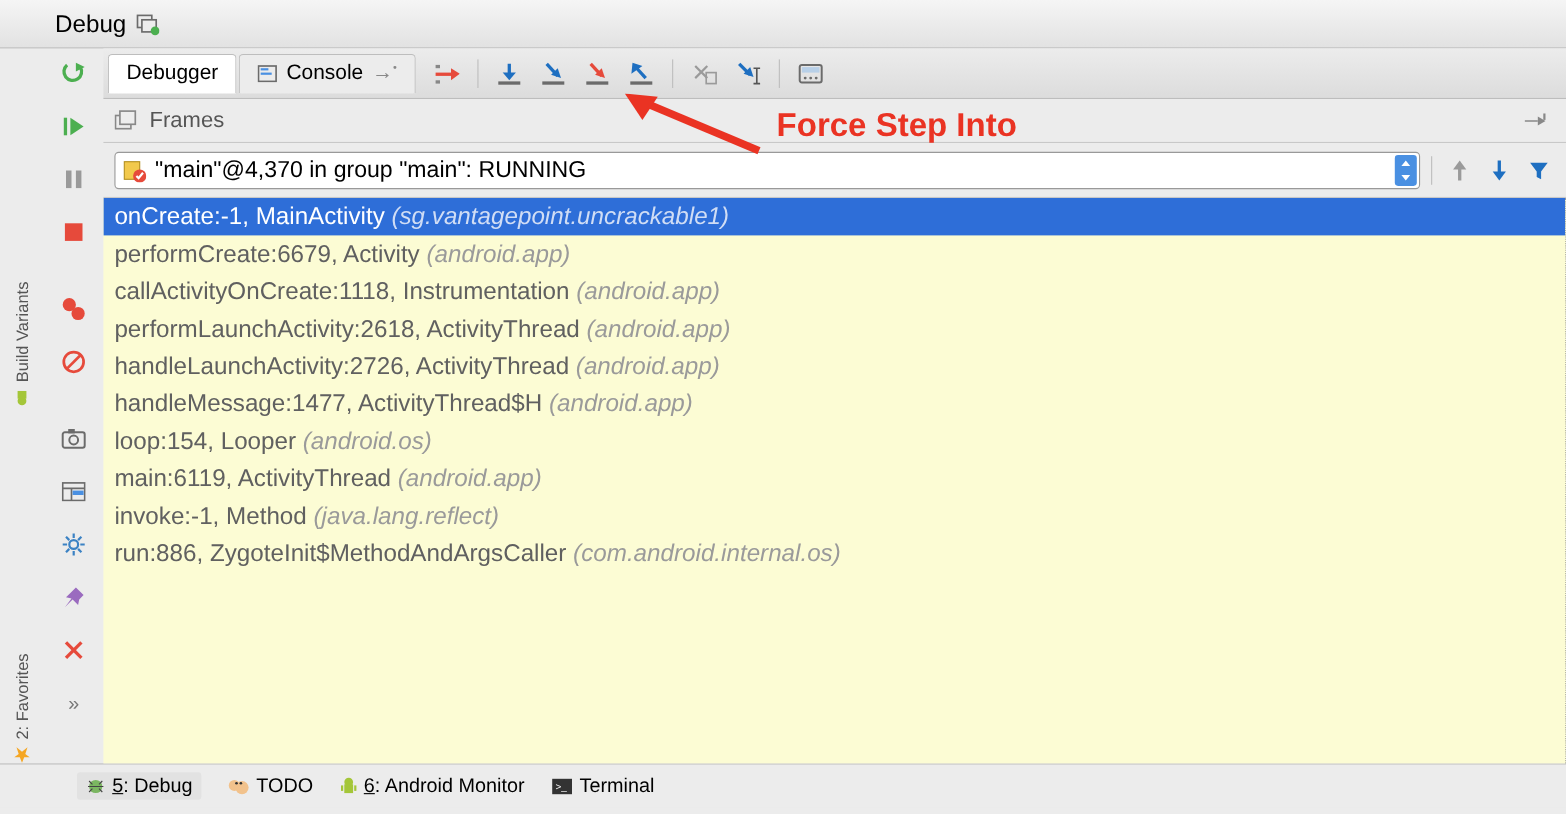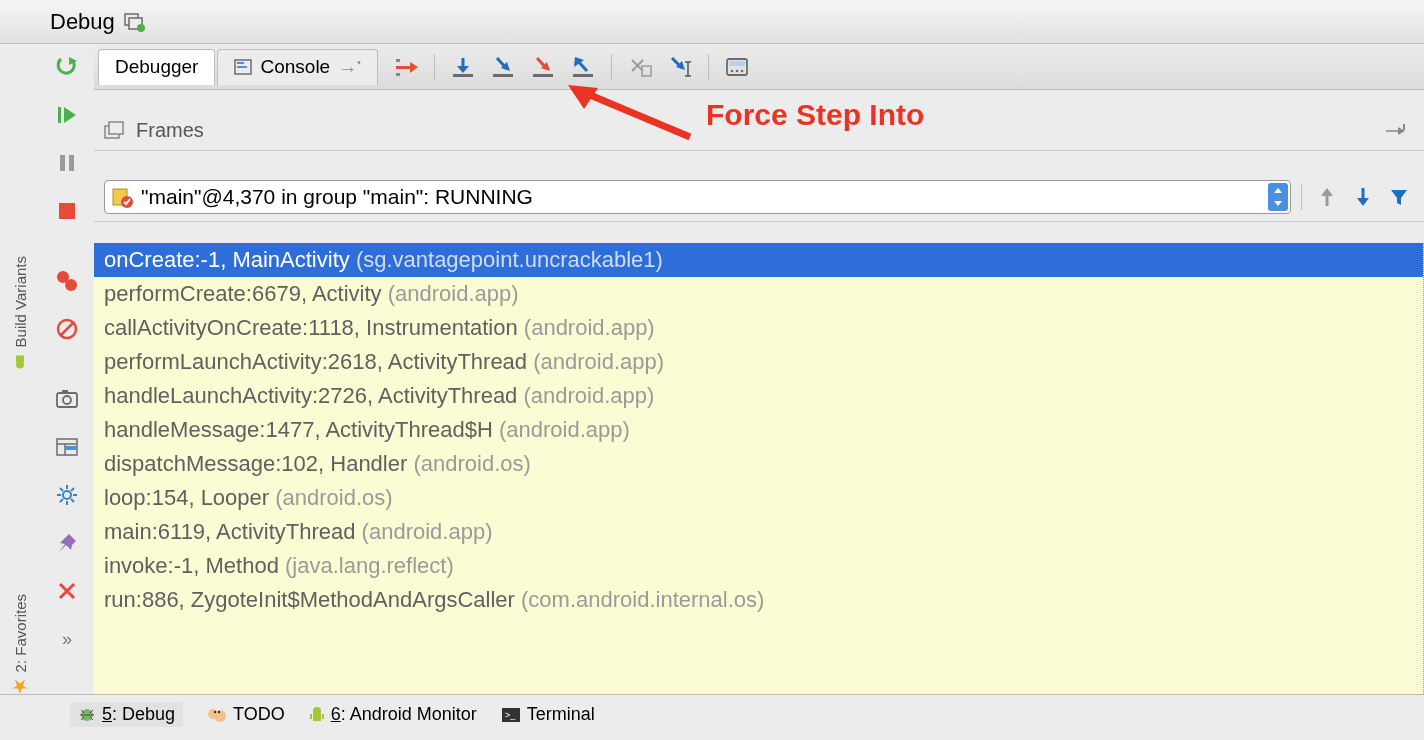--- a/index.html
+++ b/index.html
@@ -9,41 +9,41 @@
 
 .main-layout { display: flex; height: 650px; }
 
 .side-rails { display: flex; flex-direction: column; width: 40px; }
 .rail { display: flex; flex-direction: column; align-items: center; justify-content: flex-end; gap: 20px; flex: 1; }
 .rail-label { writing-mode: vertical-rl; transform: rotate(180deg); font-size: 15px; display: flex; align-items: center; gap: 6px; color: #555; }
 
 .tool-column { width: 54px; display: flex; flex-direction: column; align-items: center; padding-top: 6px; gap: 14px; }
 .tool-btn { width: 34px; height: 34px; display: flex; align-items: center; justify-content: center; border-radius: 3px; cursor: pointer; }
 
-.content-area { flex: 1; display: flex; flex-direction: column; gap: 21px; }
+.content-area { flex: 1; display: flex; flex-direction: column; }
 
 .tabs-row { height: 46px; background: linear-gradient(#ececec, #dcdcdc); display: flex; align-items: center; border-bottom: 1px solid #bdbdbd; padding-left: 4px; gap: 2px; }
 .tab { height: 36px; padding: 0 16px; display: flex; align-items: center; gap: 8px; border: 1px solid #bdbdbd; border-bottom: none; background: #ececec; border-radius: 4px 4px 0 0; font-size: 19px; cursor: pointer; }
 .tab.active { background: #fff; }
 .step-toolbar { display: flex; align-items: center; gap: 8px; padding-left: 10px; }
 .step-btn { width: 32px; height: 30px; display: flex; align-items: center; justify-content: center; cursor: pointer; border-radius: 2px; }
 .vsep { width: 1px; height: 26px; background: #bdbdbd; margin: 0 4px; }
 
 .frames-bar { height: 40px; display: flex; align-items: center; padding-left: 10px; gap: 10px; border-bottom: 1px solid #c8c8c8; background: #ececec; }
 .frames-title { font-size: 20px; color: #555; }
 .frames-right { margin-left: auto; padding-right: 18px; }
 
 .thread-row { height: 50px; display: flex; align-items: center; padding: 0 10px; gap: 6px; background: #ececec; border-bottom: 1px solid #c8c8c8; }
 .thread-select { flex: 1; height: 34px; background: #fff; border: 1px solid #999; border-radius: 4px; display: flex; align-items: center; padding-left: 6px; font-size: 21px; gap: 8px; position: relative; }
 .spinner-caps { position: absolute; right: 2px; width: 20px; height: 28px; background: #4a90e2; border-radius: 3px; display: flex; flex-direction: column; align-items: center; justify-content: center; }
 .nav-btn { width: 30px; height: 30px; display:flex; align-items:center; justify-content:center; cursor:pointer; }
 
 .stack-list { flex: 1; background: #fcfcd4; overflow: auto; border-right: 1px dotted #999; }
 .frame { padding: 4px 10px; font-size: 22px; color: #606060; white-space: nowrap; }
-.frame .pkg { color: #9a9a9a; }
+.frame .pkg { font-style: italic; color: #9a9a9a; }
 .frame.selected { background: #2e6ed8; color: #fff; }
 .frame.selected .pkg { color: #d0ddf5; }
 
 .bottom-bar { height: 40px; display: flex; align-items: center; gap: 24px; padding-left: 70px; border-top: 1px solid #bdbdbd; background: #ececec; font-size: 18px; }
 .bottom-item { display: flex; align-items: center; gap: 6px; cursor: pointer; }
 .bottom-item.active { background: #e2e2e2; padding: 2px 8px; border-radius: 3px; }
 .underline-char { text-decoration: underline; }
 
 .annotation { position: absolute; left: 560px; top: 85px; display: flex; align-items: center; gap: 6px; pointer-events: none; }
 .annotation-text { color: #ea3323; font-weight: bold; font-size: 30px; }
@@ -304,21 +304,20 @@
         </div>
     </div>
 
     <div class="stack-list" id="stack-list">
         <div class="frame selected"><span>onCreate:-1, MainActivity </span><span class="pkg">(sg.vantagepoint.uncrackable1)</span></div>
         <div class="frame"><span>performCreate:6679, Activity </span><span class="pkg">(android.app)</span></div>
         <div class="frame"><span>callActivityOnCreate:1118, Instrumentation </span><span class="pkg">(android.app)</span></div>
         <div class="frame"><span>performLaunchActivity:2618, ActivityThread </span><span class="pkg">(android.app)</span></div>
         <div class="frame"><span>handleLaunchActivity:2726, ActivityThread </span><span class="pkg">(android.app)</span></div>
         <div class="frame"><span>handleMessage:1477, ActivityThread$H </span><span class="pkg">(android.app)</span></div>
-        <div class="frame"><span>dispatchMessage:102, Handler </span><span class="pkg">(android.os)</span></div>
         <div class="frame"><span>loop:154, Looper </span><span class="pkg">(android.os)</span></div>
         <div class="frame"><span>main:6119, ActivityThread </span><span class="pkg">(android.app)</span></div>
         <div class="frame"><span>invoke:-1, Method </span><span class="pkg">(java.lang.reflect)</span></div>
         <div class="frame"><span>run:886, ZygoteInit$MethodAndArgsCaller </span><span class="pkg">(com.android.internal.os)</span></div>
       </div>
 
   </div>
 </div>
 
 <div class="bottom-bar">

